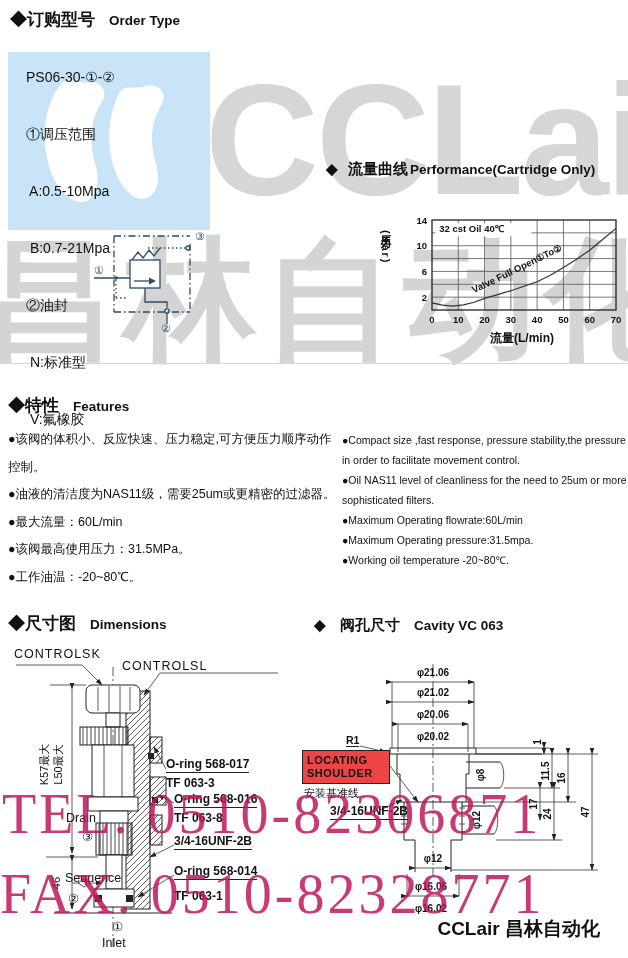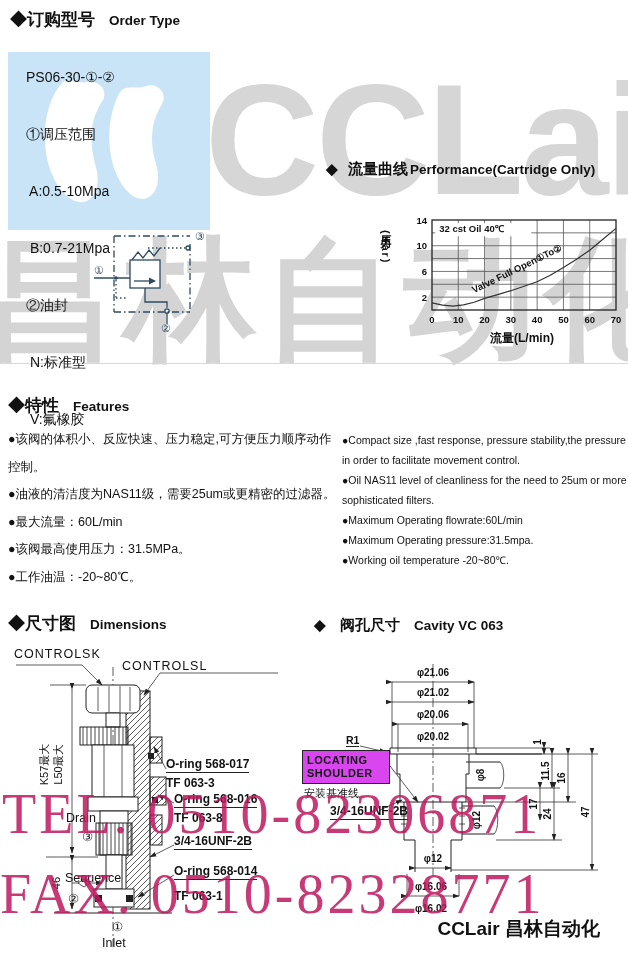--- a/index.html
+++ b/index.html
@@ -25,21 +25,21 @@
   .order-lines{left:26px;top:30px;font-size:14px;line-height:19px;white-space:pre;}
   .feat-cn{left:8px;top:426px;width:336px;font-size:12.5px;line-height:27.5px;}
   .feat-en{left:342px;top:430px;width:286px;font-size:10.5px;line-height:20px;}
   .ylab{left:378px;top:226px;writing-mode:vertical-rl;font-size:11px;font-weight:bold;letter-spacing:2px;}
   .xlab{left:432px;top:330px;width:180px;text-align:center;font-size:12px;font-weight:bold;}
   .rot{transform:rotate(-90deg);transform-origin:center;white-space:nowrap;display:inline-block;}
   .dimlbl{font-size:11px;}
   .lblsm{font-size:12.5px;white-space:nowrap;}
   .callout{font-size:12px;font-weight:bold;white-space:nowrap;}
   .callout.u{border-bottom:1.3px solid #222;padding-bottom:1px;}
-  .locbox{border:1.2px solid #222;background:#d946ef;font-size:11px;line-height:13px;padding:3px 4px;
+  .locbox{border:1.2px solid #222;background:#ef4444;font-size:11px;line-height:13px;padding:3px 4px;
           font-weight:bold;letter-spacing:.5px;}
   .footer-brand{left:420px;top:916px;width:180px;text-align:right;font-size:19px;font-weight:bold;}
   
   svg{overflow:visible;}
   .ln{stroke:#222;stroke-width:1;fill:none;}
   .lnw{stroke:#222;stroke-width:1;fill:#fff;}
   .thin{stroke:#333;stroke-width:.8;fill:none;}
   .dimt{font:bold 10px "Liberation Sans",sans-serif;fill:#111;}
   .dimt2{font:10.5px "Liberation Sans",sans-serif;fill:#111;}
   .grid{stroke:#555;stroke-width:.8;}

